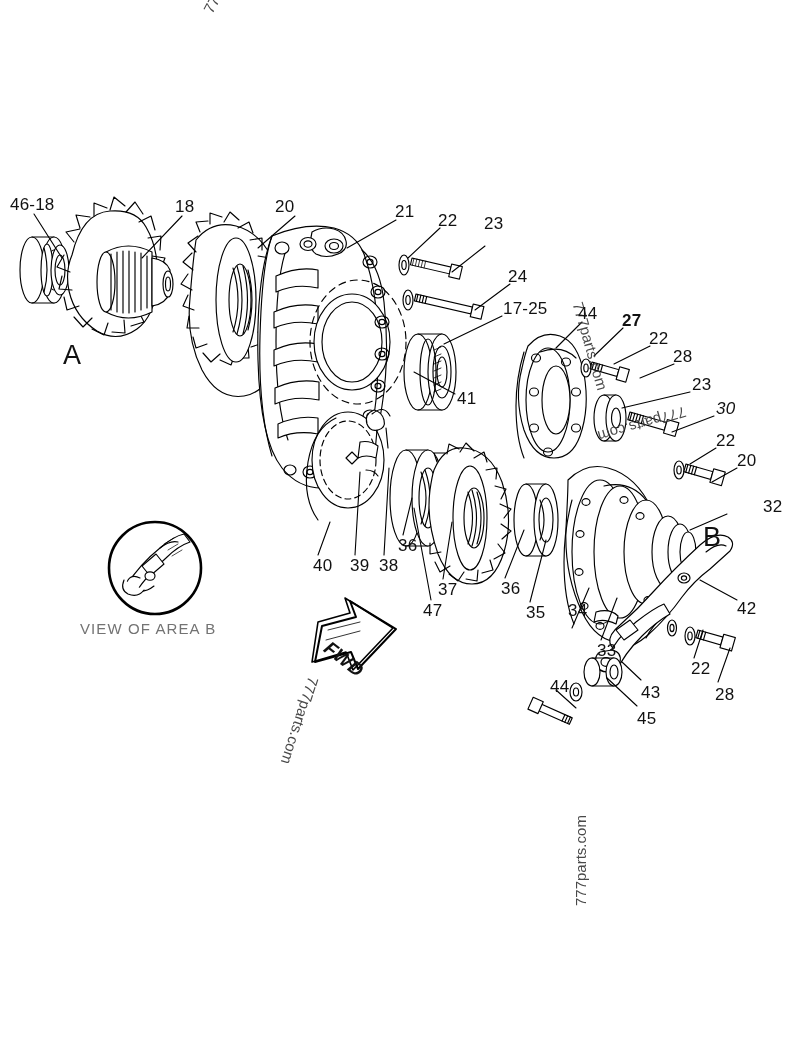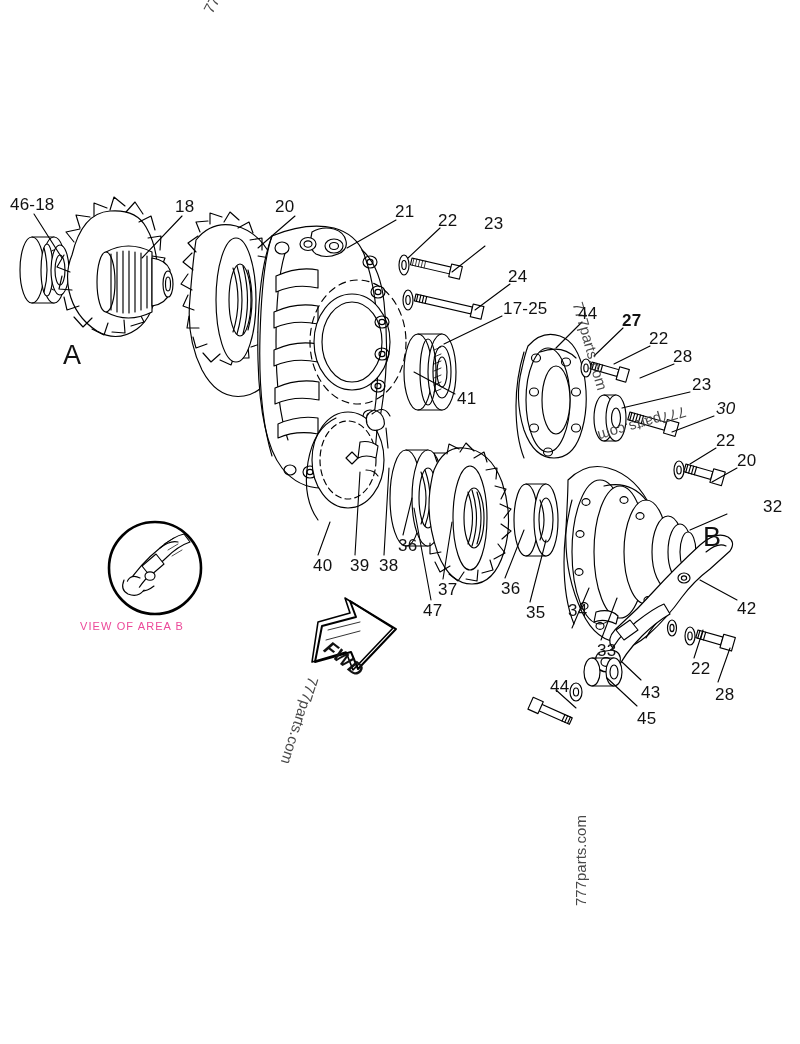--- a/index.html
+++ b/index.html
@@ -3,21 +3,21 @@
 <meta charset="utf-8">
 <style>
   html,body{margin:0;padding:0;background:#fff;}
   body{width:800px;height:1044px;position:relative;overflow:hidden;
        font-family:"Liberation Sans",sans-serif;color:#000;}
   #sheet{position:absolute;inset:0;width:800px;height:1044px;}
   svg.art{position:absolute;left:0;top:0;width:800px;height:1044px;overflow:visible;}
   .lbl{position:absolute;font-family:"Liberation Sans",sans-serif;font-size:17px;
        color:#111;white-space:nowrap;line-height:1;letter-spacing:.2px;}
   .lbl.big{font-size:27px;font-weight:400;}
-  .viewcap{position:absolute;font-size:11px;letter-spacing:1.1px;color:#ec4899;white-space:nowrap;}
+  .viewcap{position:absolute;font-size:15px;letter-spacing:1.1px;color:#737373;white-space:nowrap;}
   .wm{position:absolute;font-size:15px;color:#3a3a3a;white-space:nowrap;
       font-family:"Liberation Sans",sans-serif;opacity:.92;}
   .fwdtxt{position:absolute;font-size:19px;font-style:italic;font-weight:bold;color:#111;
           letter-spacing:.5px;}
 </style>
 </head>
 <body>
 
 <div id="sheet">
 

